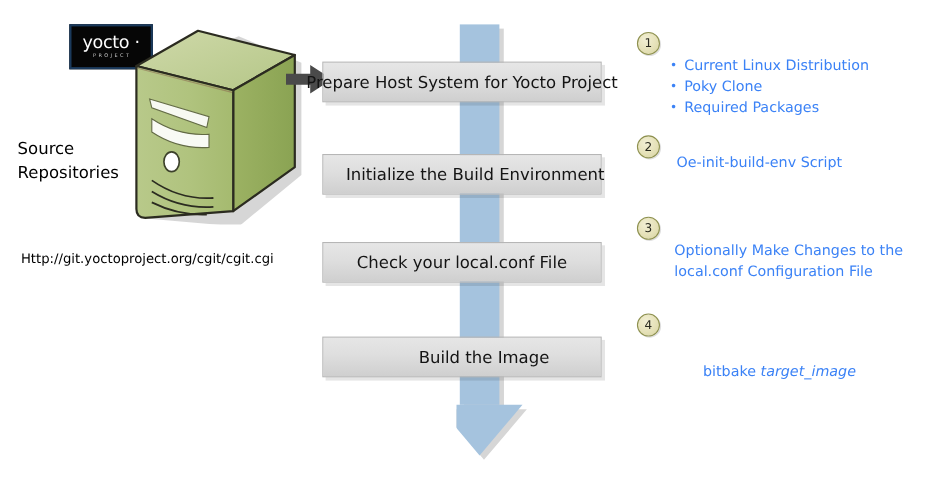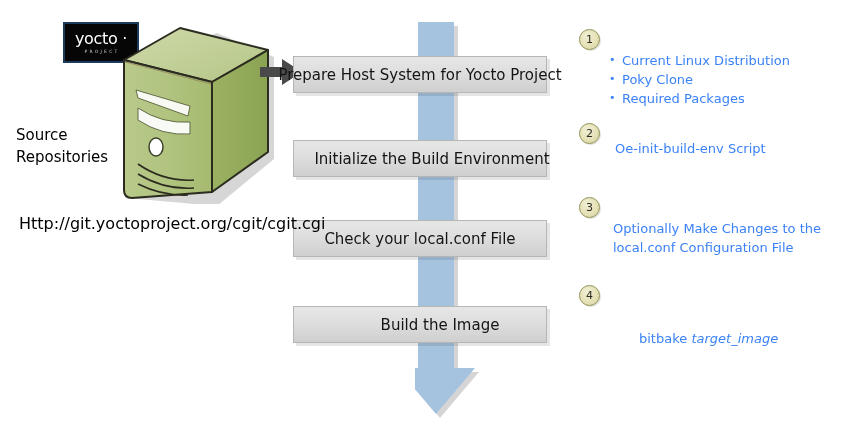--- a/index.html
+++ b/index.html
@@ -55,22 +55,22 @@
     font-weight: normal;
     line-height: 22px;
     width: 110px;
     margin-top: 37px;
   }
 
   
   #src-url {
     position: absolute;
     left: 19px;
-    top: 214px;
-    font-size: 16px;
+    top: 228px;
+    font-size: 12px;
     white-space: nowrap;
   }
 
   
   #server {
     position: absolute;
     left: 116px;
     top: 24px;
     width: 160px;
     height: 180px;

